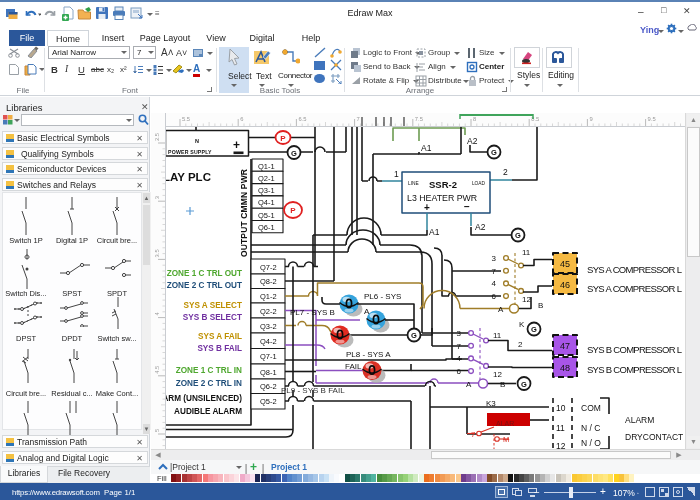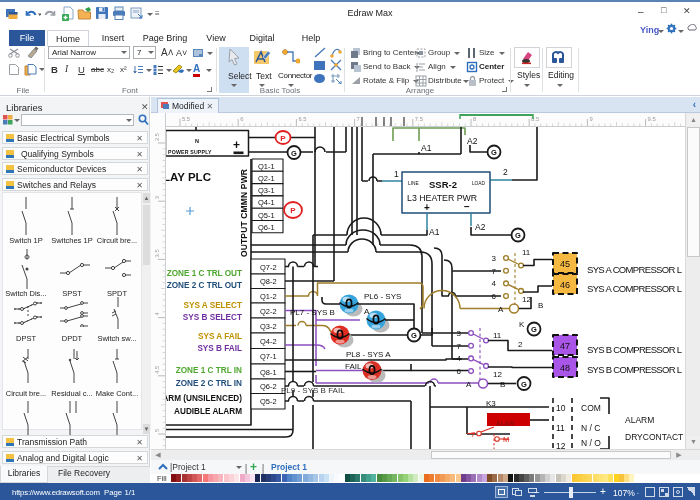--- a/index.html
+++ b/index.html
@@ -83,21 +83,21 @@
       <div style="position:absolute;left:155px;top:5px;font-size:8px;color:#555">≡</div>
       <div style="position:absolute;left:20px;width:700px;top:4px;text-align:center;font-size:9px;color:#222">Edraw Max</div>
       <div style="position:absolute;left:638px;top:2px;font-size:10px;color:#444">–</div>
       <div style="position:absolute;left:661px;top:1px;font-size:9px;color:#444">□</div>
       <div style="position:absolute;left:683px;top:2px;font-size:9px;color:#444">✕</div>
     </div>
     <div id="tabs">
       <div class="rtab" style="left:9px;width:36px;background:#2b579a;color:#fff">File</div>
       <div class="rtab" style="left:47px;width:42px;background:#fff;border:1px solid #cfd4da;border-bottom:1px solid #fff;height:17px;color:#222">Home</div>
       <div class="rtab" style="left:97px;width:32px">Insert</div>
-      <div class="rtab" style="left:136px;width:58px">Page Bring</div>
+      <div class="rtab" style="left:136px;width:58px">Page Layout</div>
       <div class="rtab" style="left:201px;width:30px">View</div>
       <div class="rtab" style="left:240px;width:44px">Digital</div>
       <div class="rtab" style="left:297px;width:28px">Help</div>
       <div style="position:absolute;left:640px;top:-5px;font-size:9px;color:#4a58c8;font-weight:bold">Ying</div>
       <div class="cara" style="left:658px;top:0px"></div>
       <svg class="icn" style="left:666px;top:-7px" width="11" height="11">
         <circle cx="5.5" cy="5.5" r="3" fill="none" stroke="#2e6fbd" stroke-width="1.6"></circle>
         <g stroke="#2e6fbd" stroke-width="1.6">
           <line x1="5.5" y1="5.5" x2="10.30" y2="5.50"></line>
           <line x1="5.5" y1="5.5" x2="8.89" y2="8.89"></line>
@@ -219,21 +219,21 @@
       <svg class="icn" style="left:330px;top:71px" width="12" height="11">
         <path d="M3 1 v9 M1 3 h9 M8 1 v4 M1 8 h4" stroke="#7b9cc0" stroke-width="1.1"></path>
         <path d="M6 6 l5 5 m0 -3 v3 h-3" stroke="#4a7cba" fill="none"></path>
       </svg>
       <div class="glabel" style="left:250px;width:60px">Basic Tools</div>
       <div class="gsep" style="left:344px"></div>
       <svg class="icn" style="left:350px;top:45px" width="12" height="12">
         <rect x="3" y="1" width="7" height="7" fill="#b9c4d2"></rect>
         <rect x="1" y="4" width="7" height="7" fill="#6f7b8a"></rect>
       </svg>
-      <div class="btxt" style="left:363px;top:46px;font-size:8px;">Bring to Center</div>
+      <div class="btxt" style="left:363px;top:46px;font-size:8px;">Logic to Front</div>
       <div class="cara" style="left:415px;top:50px"></div>
       <svg class="icn" style="left:350px;top:59px" width="12" height="12">
         <rect x="1" y="1" width="7" height="7" fill="#6f7b8a"></rect>
         <rect x="4" y="4" width="7" height="7" fill="#b9c4d2"></rect>
       </svg>
       <div class="btxt" style="left:363px;top:60px;font-size:8px;">Send to Back</div>
       <div class="cara" style="left:414px;top:64px"></div>
       <svg class="icn" style="left:350px;top:73px" width="12" height="12">
         <path d="M2 9 L10 2 L10 9 Z" fill="#9aa0a6"></path>
       </svg>
@@ -322,21 +322,21 @@
       <svg class="icn" style="left:20px;top:100px" width="13" height="38">
         <path d="M6 0 v12 M6 38 v-12 M6 26 L2 14" stroke="#444" stroke-width="1"></path>
       </svg>
       <svg class="icn" style="left:66px;top:100px" width="13" height="38">
         <path d="M6 0 v12 M6 38 v-12 M6 26 L2 14 M4 12 h4" stroke="#444" stroke-width="1"></path>
       </svg>
       <svg class="icn" style="left:111px;top:100px" width="13" height="38">
         <path d="M6 0 v12 M6 38 v-12 M6 26 L2 14 M4 10 l4 4 m-4 0 l4 -4" stroke="#444" stroke-width="1"></path>
       </svg>
       <div class="symlabel" style="left:3px;top:139px">Switch 1P</div>
-      <div class="symlabel" style="left:49px;top:139px">Switches 1P</div>
+      <div class="symlabel" style="left:49px;top:139px">Digital 1P</div>
       <div class="symlabel" style="left:94px;top:139px">Circuit bre...</div>
       <svg class="icn" style="left:16px;top:152px" width="22" height="40">
         <path d="M11 0 v10 M11 40 v-10 M11 30 L6 16 M11 10 a2 2 0 1 1 0.01 0" stroke="#444" fill="none" stroke-width="1"></path>
         <circle cx="11" cy="20" r="1.5" fill="#444"></circle>
       </svg>
       <svg class="icn" style="left:60px;top:160px" width="30" height="22">
         <path d="M0 16 h7 M30 8 h-7 M9 16 L21 8" stroke="#444" fill="none" stroke-width="1"></path>
         <circle cx="8" cy="16" r="1.6" fill="none" stroke="#444"></circle>
         <circle cx="22" cy="8" r="1.6" fill="none" stroke="#444"></circle>
       </svg>
@@ -394,27 +394,20 @@
         <path d="M8 2 v12 M8 38 v-12 M8 26 L4 14 M14 2 v12" stroke="#444" stroke-width="1"></path>
       </svg>
       <svg class="icn" style="left:110px;top:302px" width="14" height="38">
         <path d="M7 2 v12 M7 38 v-12 M7 26 L3 14" stroke="#444" stroke-width="1"></path>
       </svg>
       <div class="lhead" style="top:338px"><div class="libicon"></div><span style="margin-left:14px">Transmission Path</span><span class="lx">✕</span></div>
       <div class="lhead" style="top:354px"><div class="libicon"></div><span style="margin-left:14px">Analog and Digital Logic</span><span class="lx">✕</span></div>
       <div style="position:absolute;left:0px;top:369px;width:150px;height:17px;background:#eceef0;border-top:1px solid #d5d8db"></div>
       <div style="position:absolute;left:0px;top:369px;width:48px;height:17px;background:#f9fafb;border:1px solid #d5d8db;border-top:none;font-size:8.5px;color:#222;text-align:center;line-height:15px">Libraries</div>
       <div style="position:absolute;left:48px;top:369px;width:72px;height:17px;font-size:8.5px;color:#222;text-align:center;line-height:15px">File Recovery</div>
-    </div>
-<div id="dtabbar">
-      <div id="dtab"><svg width="9" height="9" style="vertical-align:-1px;margin:0 2px 0 3px">
-          <rect x="0" y="1" width="7" height="6" fill="#e05252"></rect>
-          <rect x="2" y="3" width="6" height="5" fill="#4a7cba"></rect>
-        </svg>Modified <span style="color:#666;font-size:8px">✕</span></div>
-      <div style="position:absolute;right:4px;top:2px;color:#2e6fbd;font-size:10px;font-weight:bold">‹</div>
     </div>
     <div id="hruler">
       <svg width="519" height="14">
         <line x1="14.0" y1="6" x2="14.0" y2="13" stroke="#aaa" stroke-width="0.8"></line>
         <text x="16.0" y="8" font-size="5.8" fill="#999" font-family="Liberation Sans">5.5</text>
         <line x1="19.8" y1="10.5" x2="19.8" y2="13" stroke="#c8c8c8" stroke-width="0.7"></line>
         <line x1="25.6" y1="10.5" x2="25.6" y2="13" stroke="#c8c8c8" stroke-width="0.7"></line>
         <line x1="31.5" y1="10.5" x2="31.5" y2="13" stroke="#c8c8c8" stroke-width="0.7"></line>
         <line x1="37.3" y1="10.5" x2="37.3" y2="13" stroke="#c8c8c8" stroke-width="0.7"></line>
         <line x1="43.1" y1="9" x2="43.1" y2="13" stroke="#c8c8c8" stroke-width="0.7"></line>

